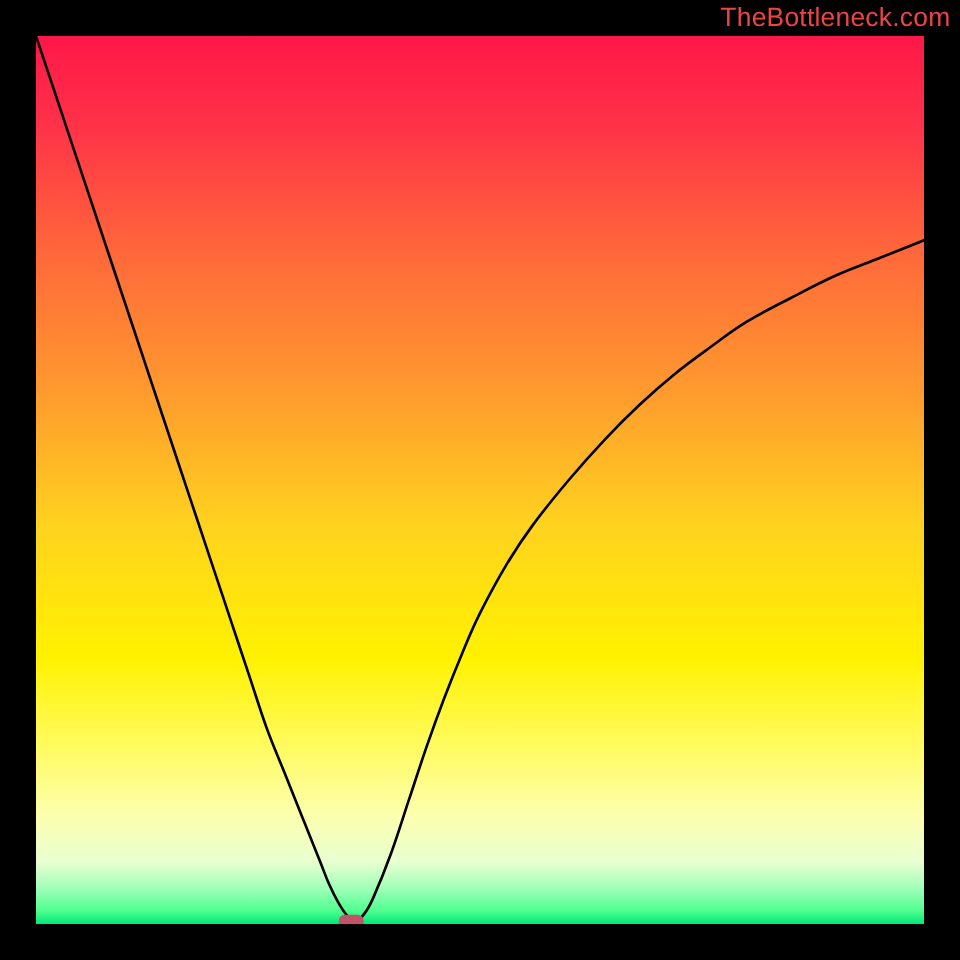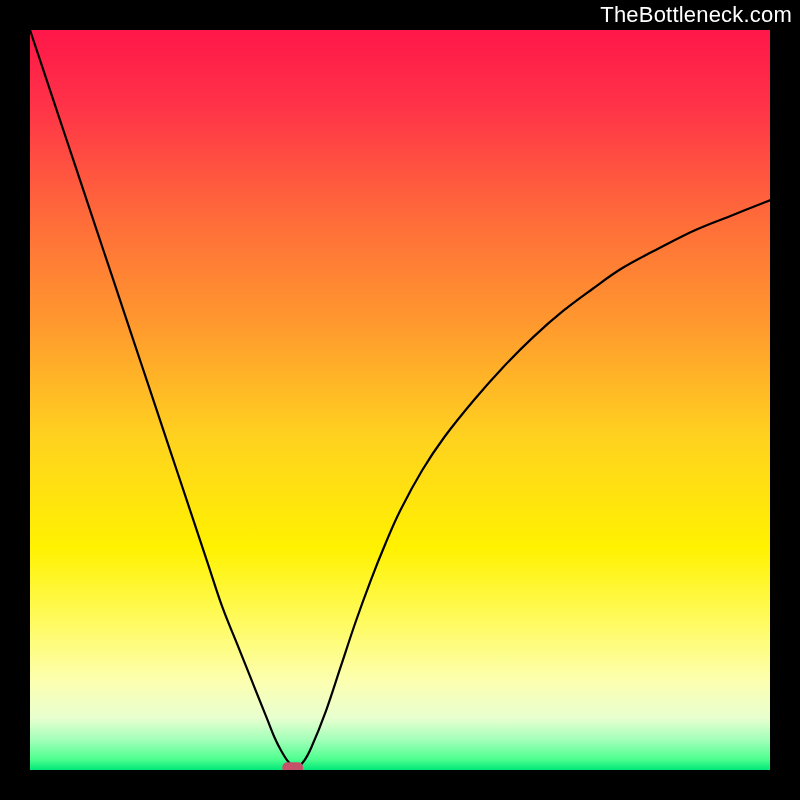--- a/index.html
+++ b/index.html
@@ -7,21 +7,21 @@
     width: 800px;
     height: 800px;
     background: #000;
     position: relative;
     font-family: Arial, Helvetica, sans-serif;
   }
   .watermark {
     position: absolute;
     top: 2px;
     right: 8px;
-    color: #ffffff;
+    color: #ef4444;
     font-size: 22px;
     font-weight: 500;
     z-index: 5;
     letter-spacing: 0.2px;
   }
   .plot-wrap {
     position: absolute;
     left: 30px;
     top: 30px;
     width: 740px;

